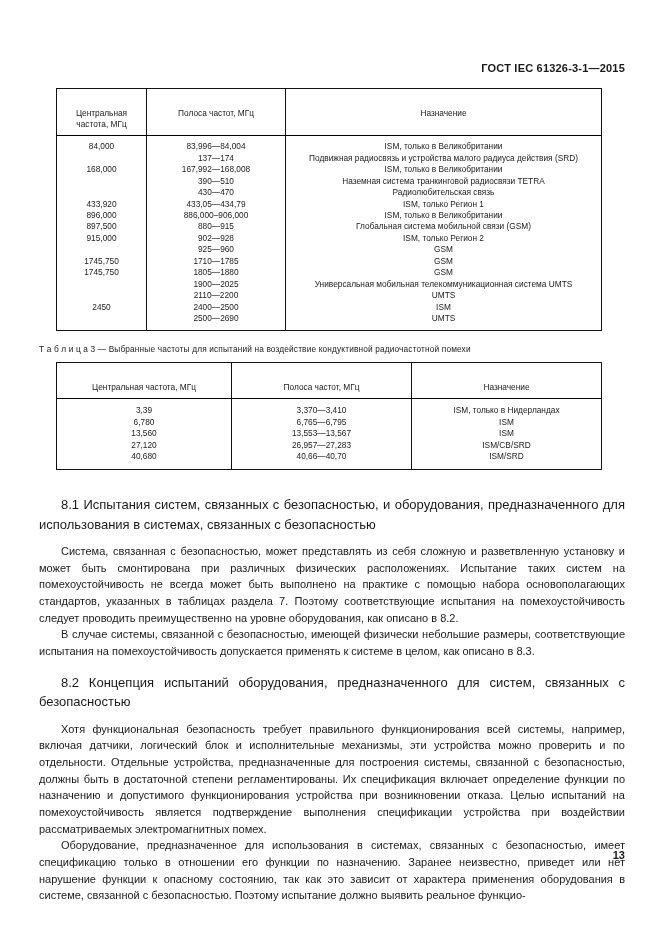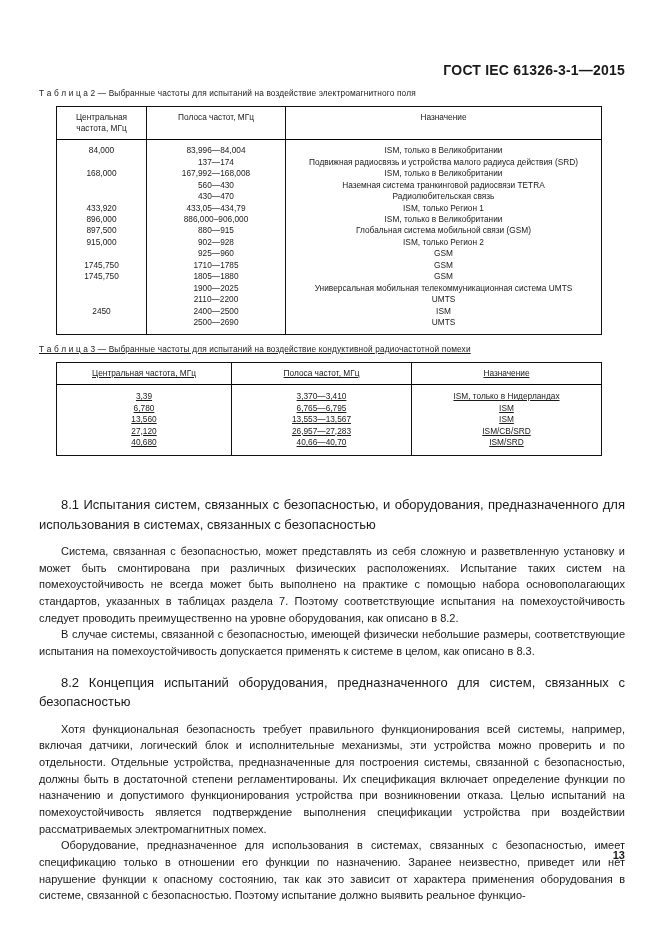--- a/index.html
+++ b/index.html
@@ -21,21 +21,21 @@
     height: 936px;
     box-sizing: border-box;
     padding: 0;
   }
 
   
   .doc-header {
     position: absolute;
     top: 62px;
     right: 36px;
-    font-size: 14px;
+    font-size: 11px;
     font-weight: bold;
     letter-spacing: 0.2px;
     white-space: nowrap;
   }
 
   
   .table-caption {
     font-size: 8.3px;
     color: #222;
     white-space: nowrap;
@@ -52,21 +52,21 @@
   table.freq th,
   table.freq td {
     border: 0.8px solid #111;
     padding: 0;
     vertical-align: top;
     font-weight: normal;
   }
   table.freq thead th {
     border-bottom: 1.4px solid #000;
     text-align: center;
-    padding: 5px 3px 5px 3px;
+    padding: 19px 3px 5px 3px;
     line-height: 1.35;
   }
   .cell-stack {
     padding: 5px 6px 6px 6px;
     line-height: 1.38;
   }
   .col-center { text-align: center; }
   .col-left { text-align: center; }
   .nowrapline { white-space: nowrap; }
   .blankline { visibility: hidden; }
@@ -83,21 +83,20 @@
   #table2 col.c1 { width: 90px; }
   #table2 col.c2 { width: 139px; }
   #table2 col.c3 { width: 316px; }
 
   
   #table3-wrap {
     position: absolute;
     left: 39px;
     top: 344px;
     width: 586px;
-    text-decoration: underline;
   }
   #table3-wrap .table-caption { margin-bottom: 8px; }
   #table3 { width: 545px; margin-left: 17px; }
   #table3 col.c1 { width: 175px; }
   #table3 col.c2 { width: 180px; }
   #table3 col.c3 { width: 190px; }
   #table3 .cell-stack { padding-top: 6px; padding-bottom: 7px; }
 
   
   .content {
@@ -147,21 +146,20 @@
   }
 </style>
 </head>
 <body>
 
 <div class="page">
 
   <div class="doc-header">ГОСТ IEC 61326-3-1—2015</div>
 
   <div id="table2-wrap">
-    <div class="table-caption">Т а б л и ц а  2 — Выбранные частоты для испытаний на воздействие электромагнитного поля</div>
 
     <table class="freq" id="table2">
       <colgroup>
           <col class="c1">
           <col class="c2">
           <col class="c3">
         </colgroup>
       <thead>
         <tr>
           <th>
@@ -192,21 +190,21 @@
                 <div class="nowrapline blankline">&nbsp;</div>
                 <div class="nowrapline">2450</div>
                 <div class="nowrapline blankline">&nbsp;</div>
               </div>
           </td>
           <td>
             <div class="cell-stack col-center" id="t2c2">
                 <div class="nowrapline">83,996—84,004</div>
                 <div class="nowrapline">137—174</div>
                 <div class="nowrapline">167,992—168,008</div>
-                <div class="nowrapline">560—430</div>
+                <div class="nowrapline">390—510</div>
                 <div class="nowrapline">430—470</div>
                 <div class="nowrapline">433,05—434,79</div>
                 <div class="nowrapline">886,000–906,000</div>
                 <div class="nowrapline">880—915</div>
                 <div class="nowrapline">902—928</div>
                 <div class="nowrapline">925—960</div>
                 <div class="nowrapline">1710—1785</div>
                 <div class="nowrapline">1805—1880</div>
                 <div class="nowrapline">1900—2025</div>
                 <div class="nowrapline">2110—2200</div>

